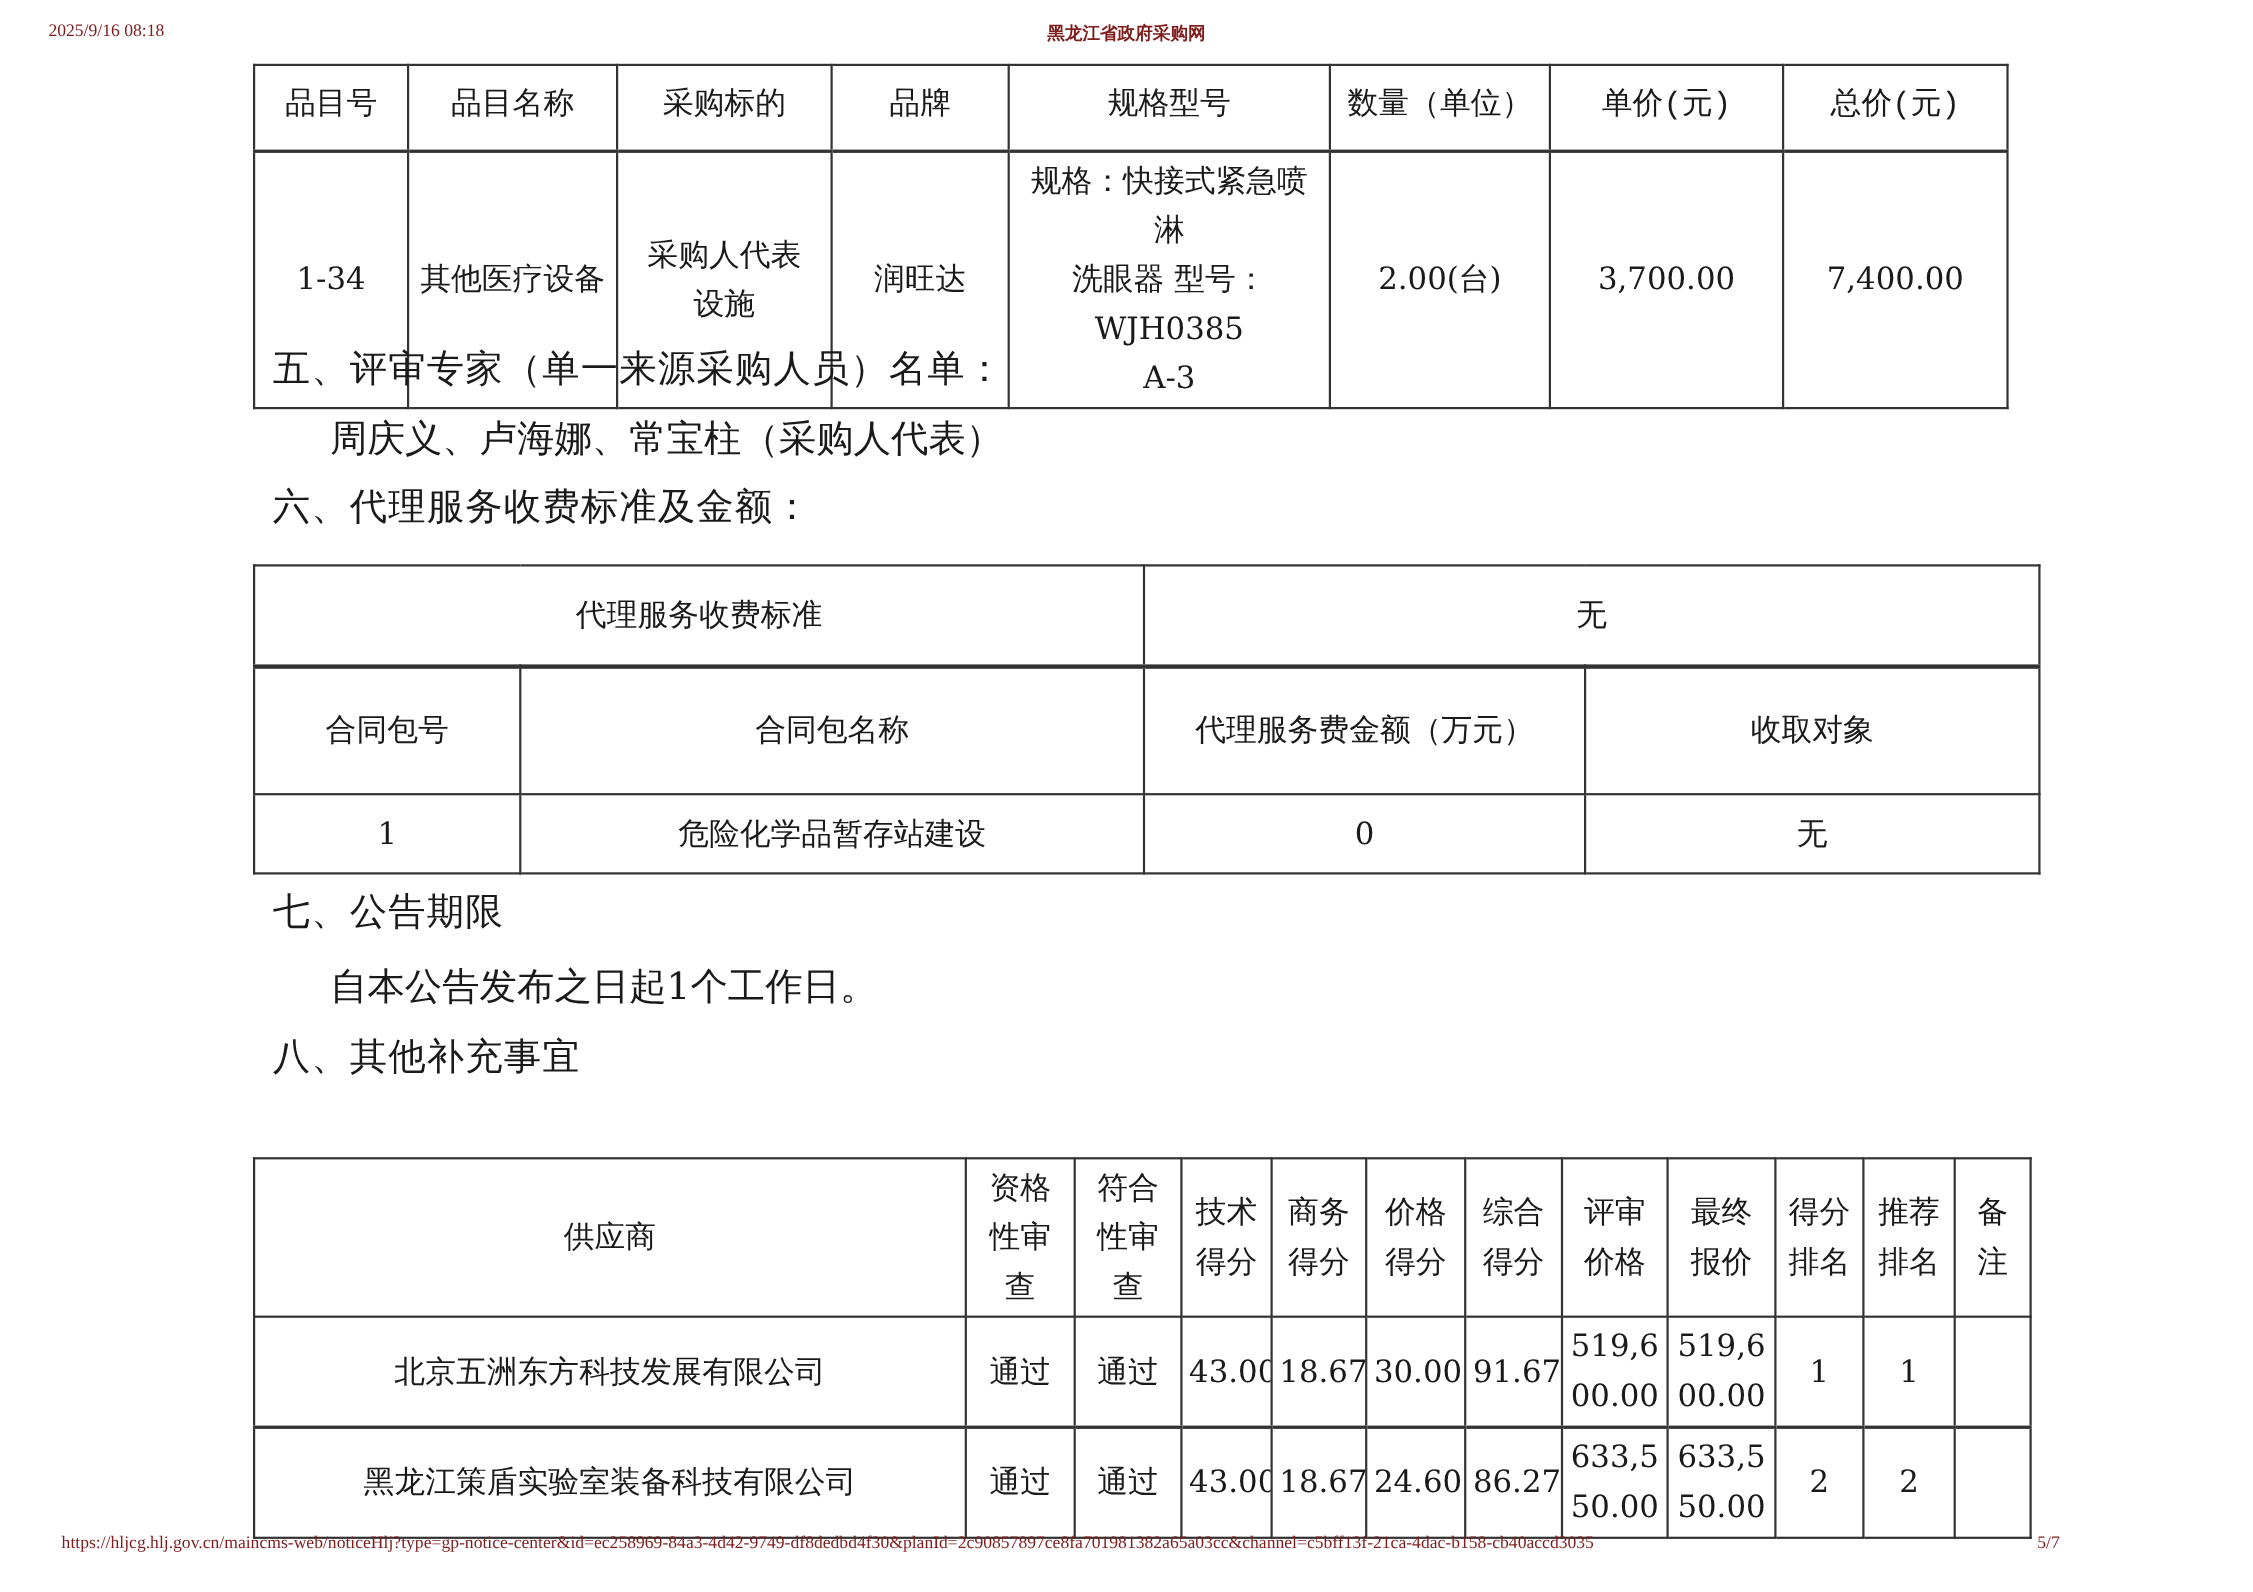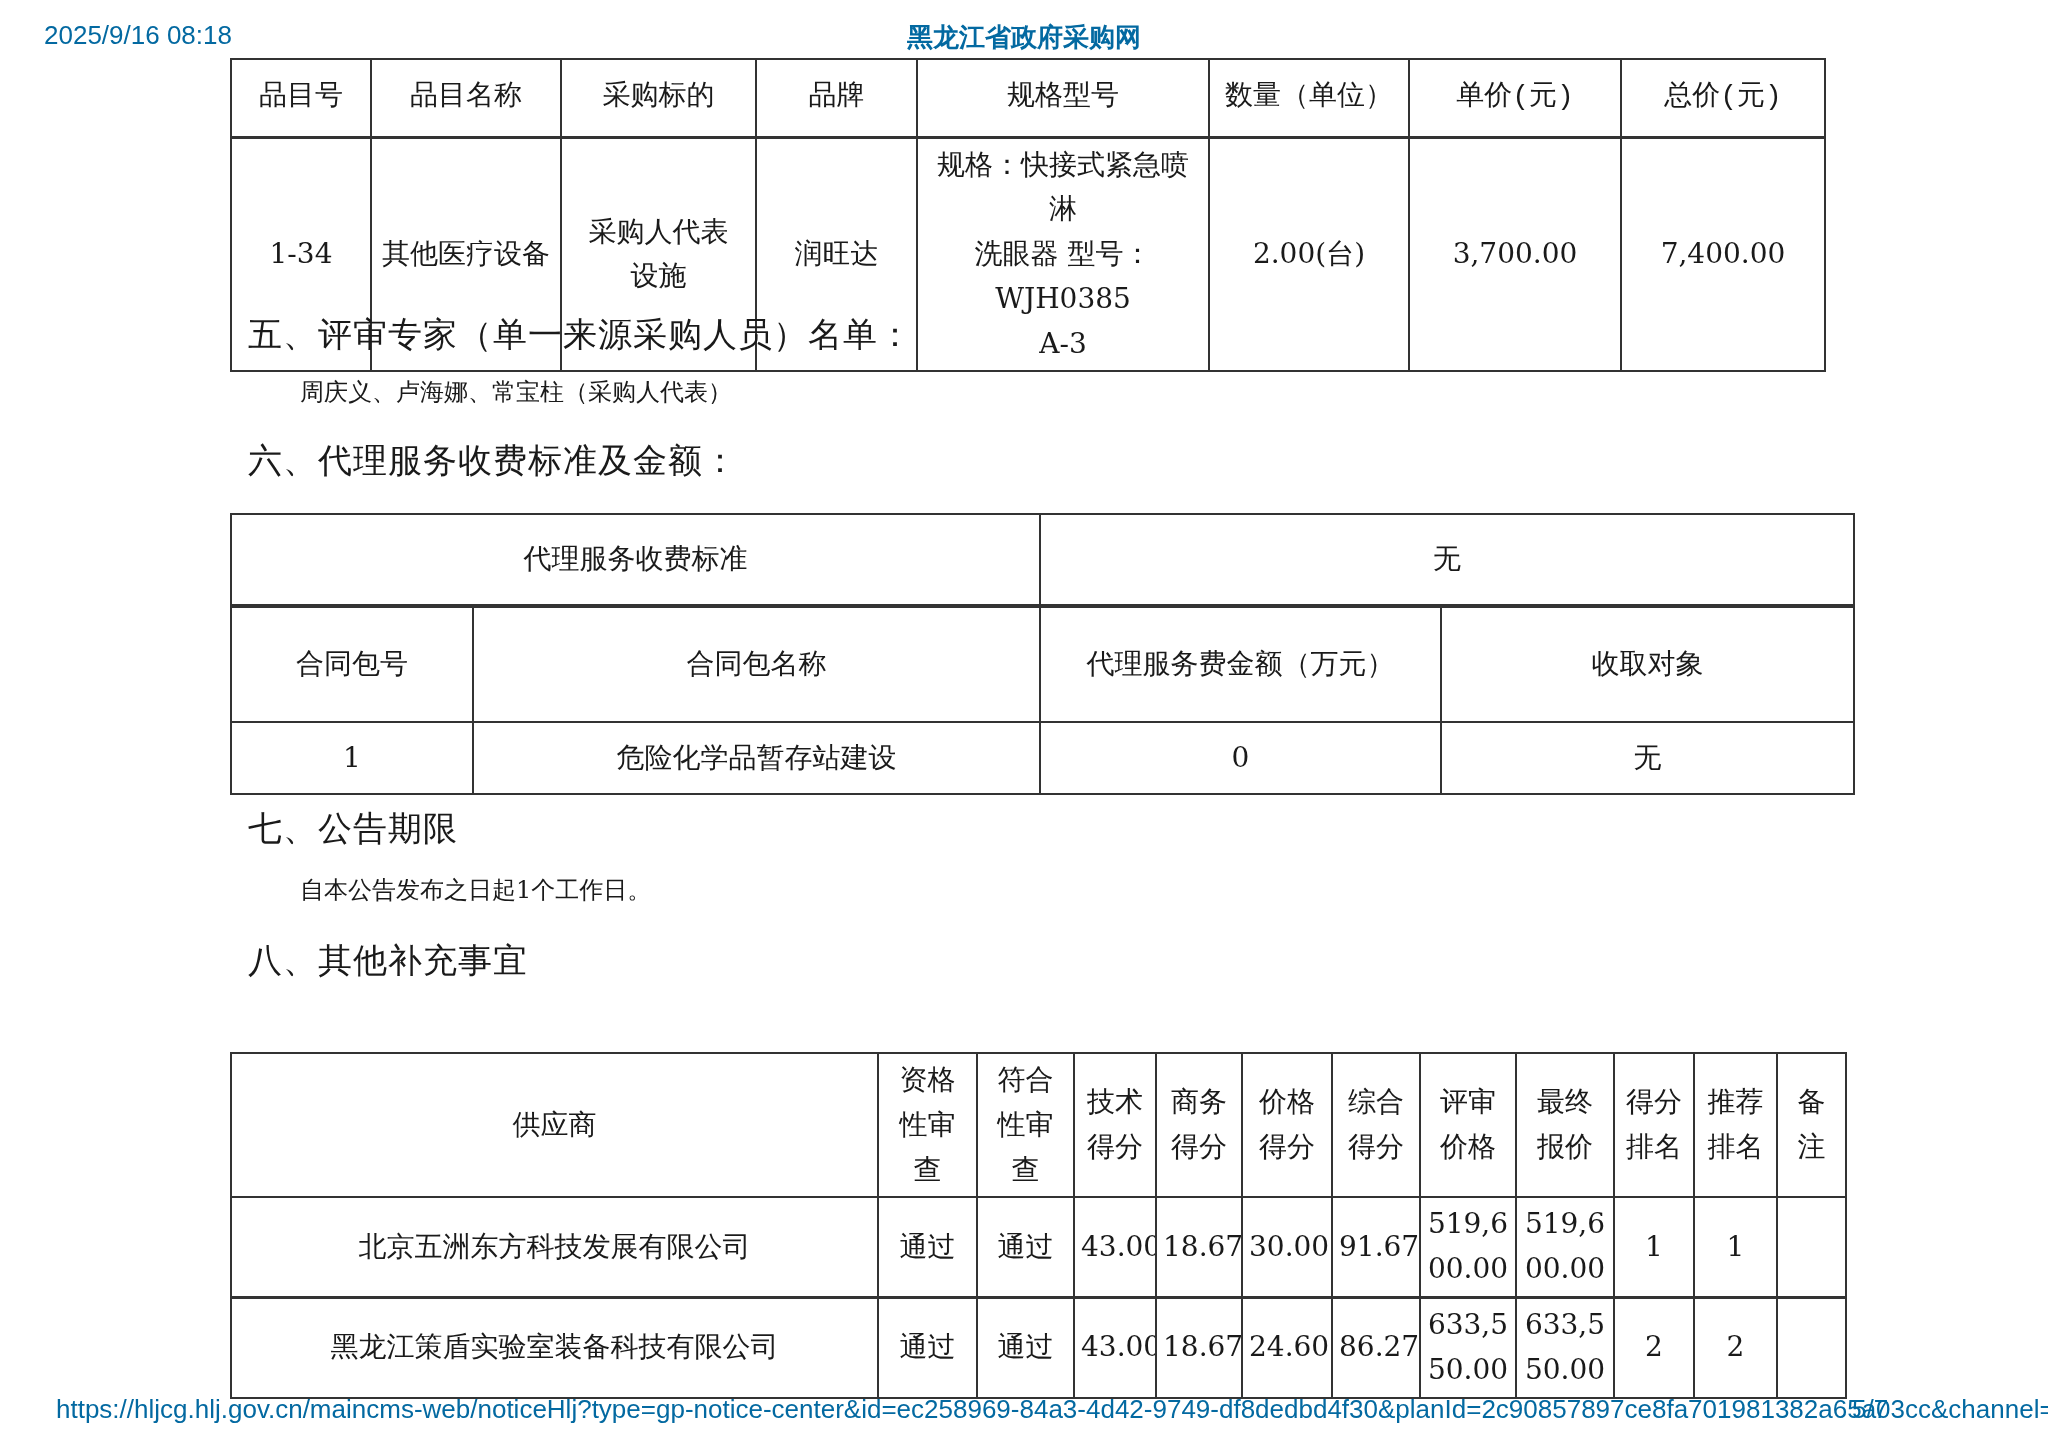--- a/index.html
+++ b/index.html
@@ -8,43 +8,43 @@
     position: relative;
     width: 2048px;
     height: 1447px;
     background: #ffffff;
     color: #1a1a1a;
     font-family: "DejaVu Serif", "Liberation Serif", serif;
     overflow: hidden;
   }
   .print-meta {
     position: absolute;
-    font-family: Liberation Sans, sans-serif;
-    font-size: 26px;
-    color: #0369a1;
+    font-family: Liberation Serif, serif;
+    font-size: 16px;
+    color: #7f1d1d;
     white-space: nowrap;
   }
   .print-time { left: 44px; top: 20px; }
   .print-site { left: 0; top: 20px; width: 100%; text-align: center; font-weight: 700; }
   .print-url { left: 56px; top: 1394px; }
   .print-page { left: 1852px; top: 1394px; }
 
   h2.sec {
     position: absolute;
     left: 230px;
     font-size: 34px;
     font-weight: 400;
     letter-spacing: 1px;
     white-space: nowrap;
     padding-left: 18px;
   }
   p.body-line {
     position: absolute;
     left: 300px;
-    font-size: 24px;
+    font-size: 34px;
     white-space: nowrap;
   }
 
   table.doc {
     position: absolute;
     left: 230px;
     border-collapse: collapse;
     table-layout: fixed;
     font-size: 28px;
     color: #1a1a1a;

